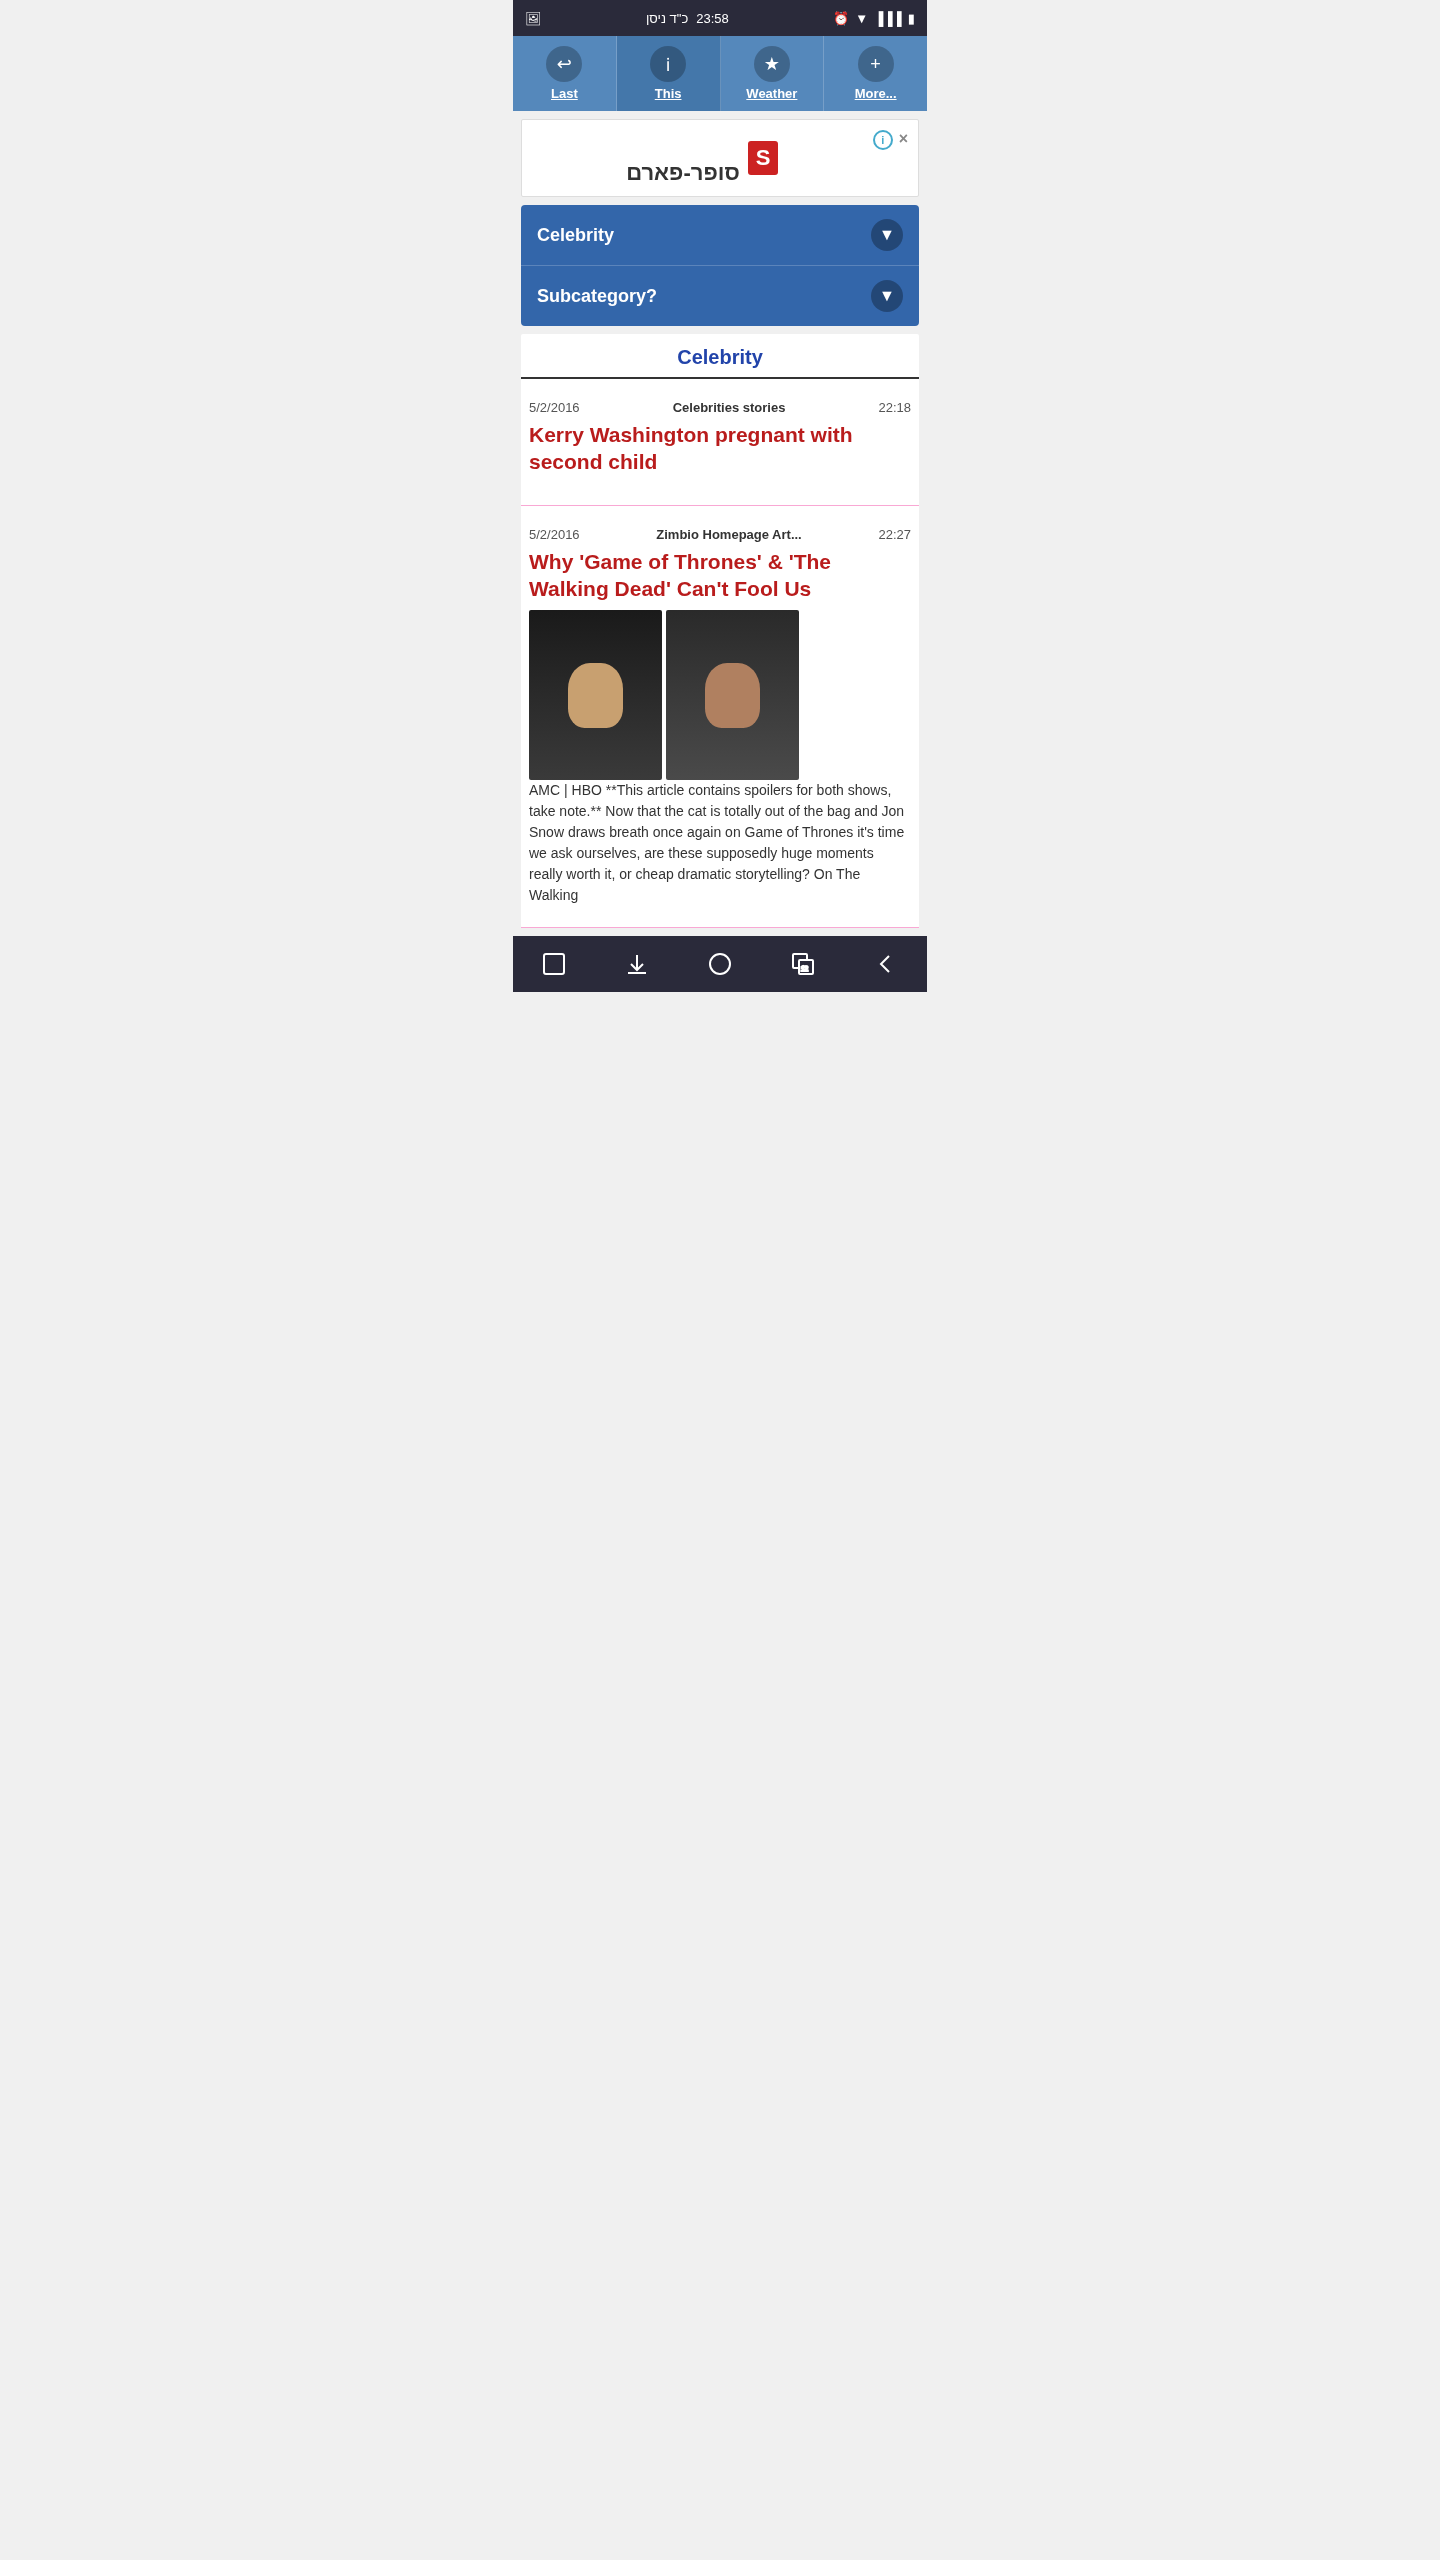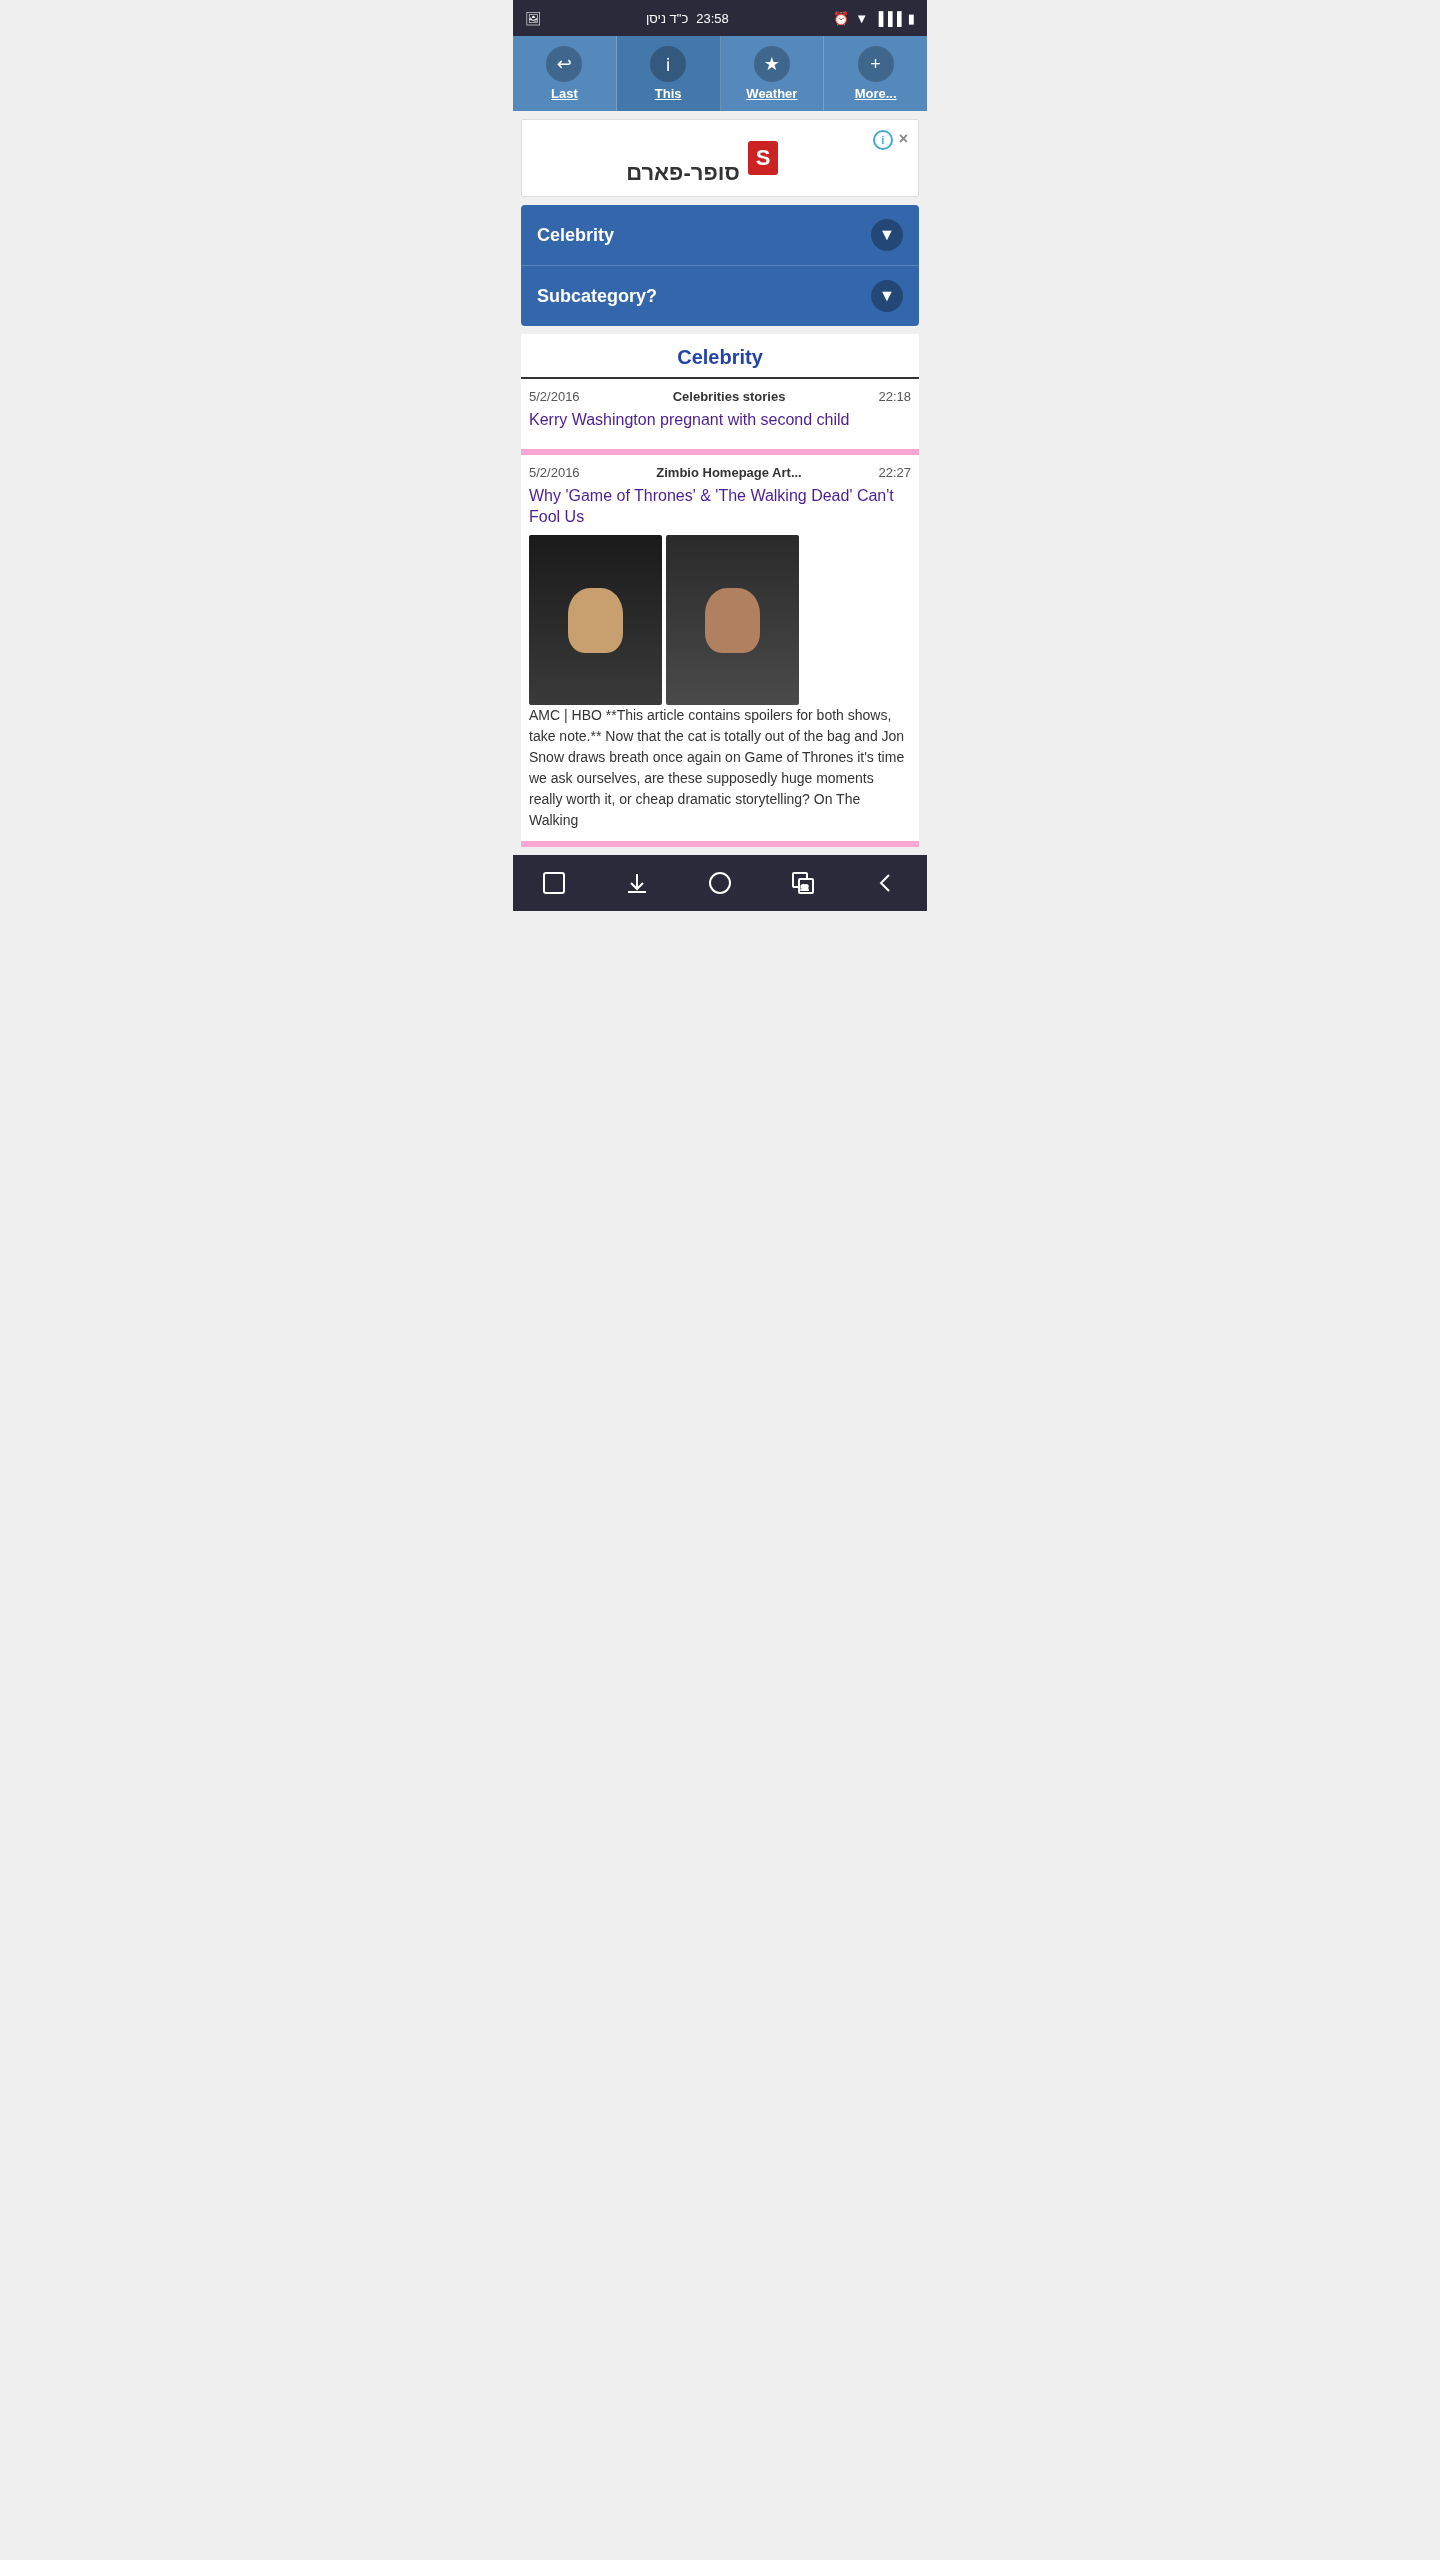--- a/index.html
+++ b/index.html
@@ -170,38 +170,38 @@
       text-align: center;
       font-size: 20px;
       font-weight: bold;
       color: #2244aa;
       padding: 12px 0 8px 0;
       border-bottom: 2px solid #333;
     }
 
     
     .article-item {
-      padding: 10px 8px;
-      border-bottom: 6px solid #f9a8d4;
+      padding: 21px 8px;
+      border-bottom: 1px solid #f9a8d4;
     }
     .article-meta {
       display: flex;
       justify-content: space-between;
       font-size: 13px;
       color: #555;
       margin-bottom: 6px;
     }
     .article-source {
       font-weight: bold;
       color: #333;
     }
     .article-title {
-      font-size: 16px;
-      font-weight: normal;
-      color: #4c1d95;
+      font-size: 21px;
+      font-weight: bold;
+      color: #b91c1c;
       margin-bottom: 8px;
       line-height: 1.3;
       text-decoration: none;
       display: block;
       cursor: pointer;
     }
     .article-body {
       display: flex;
       gap: 10px;
     }

